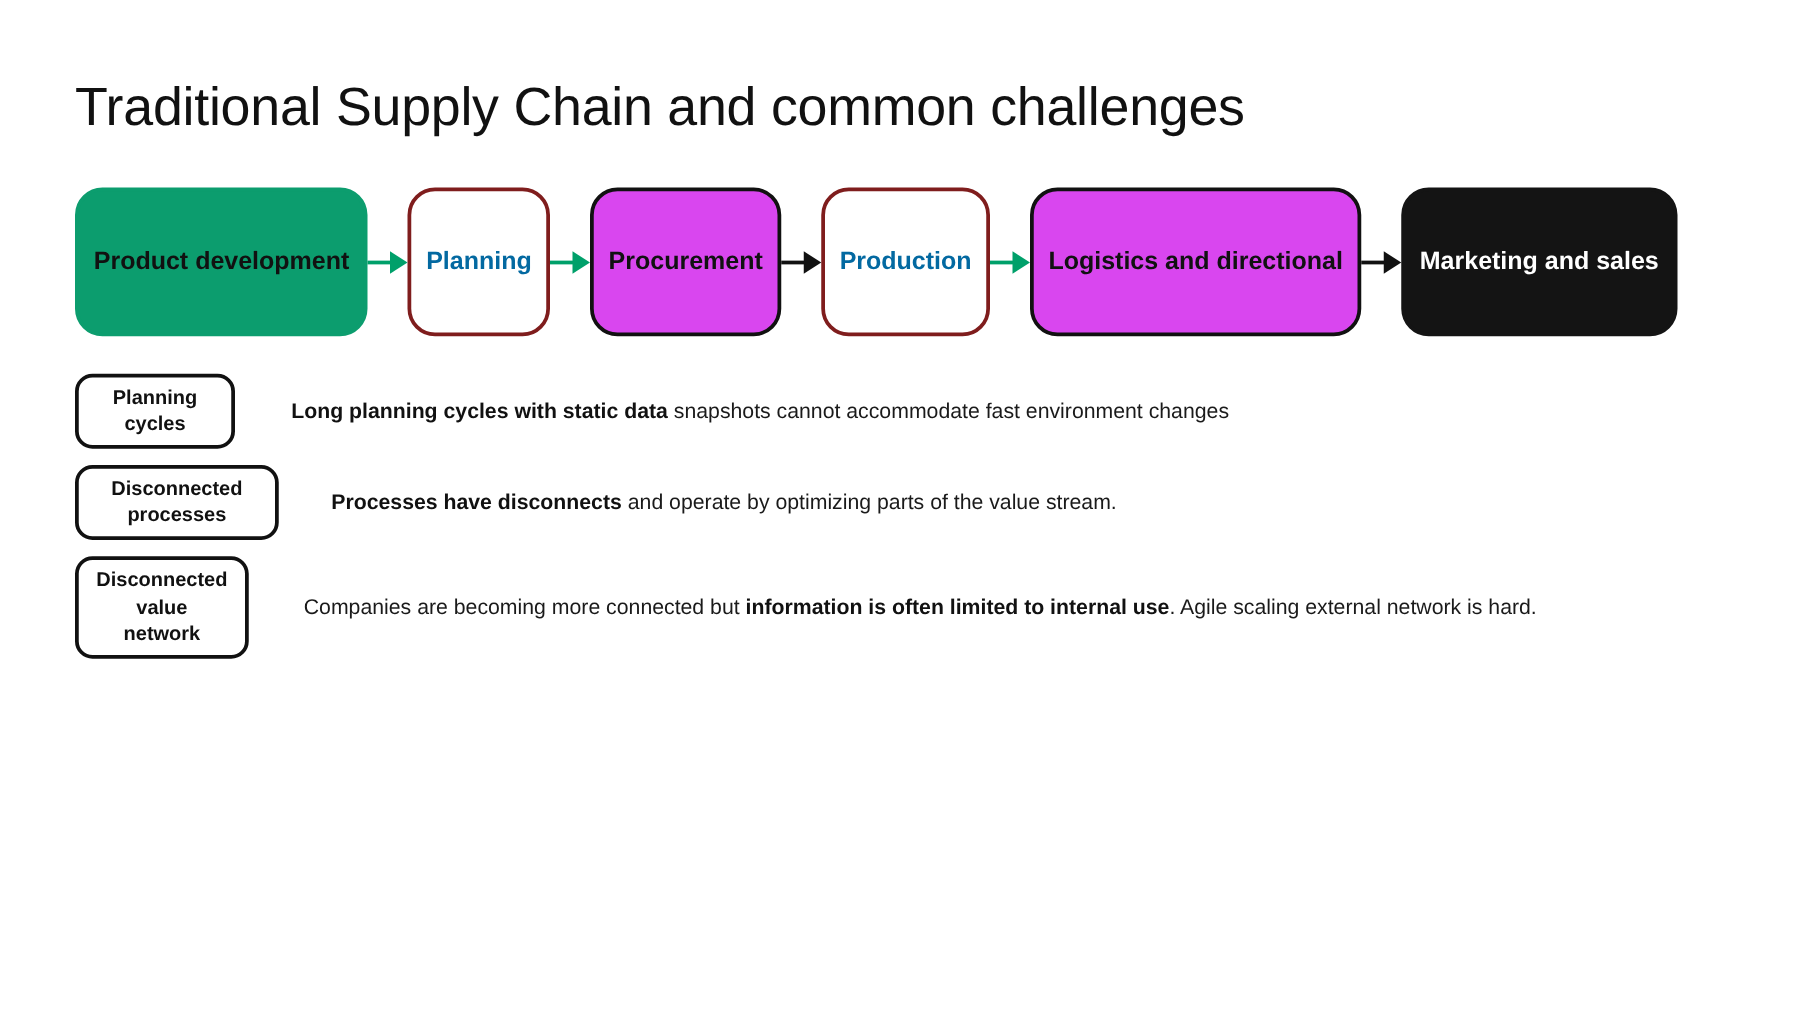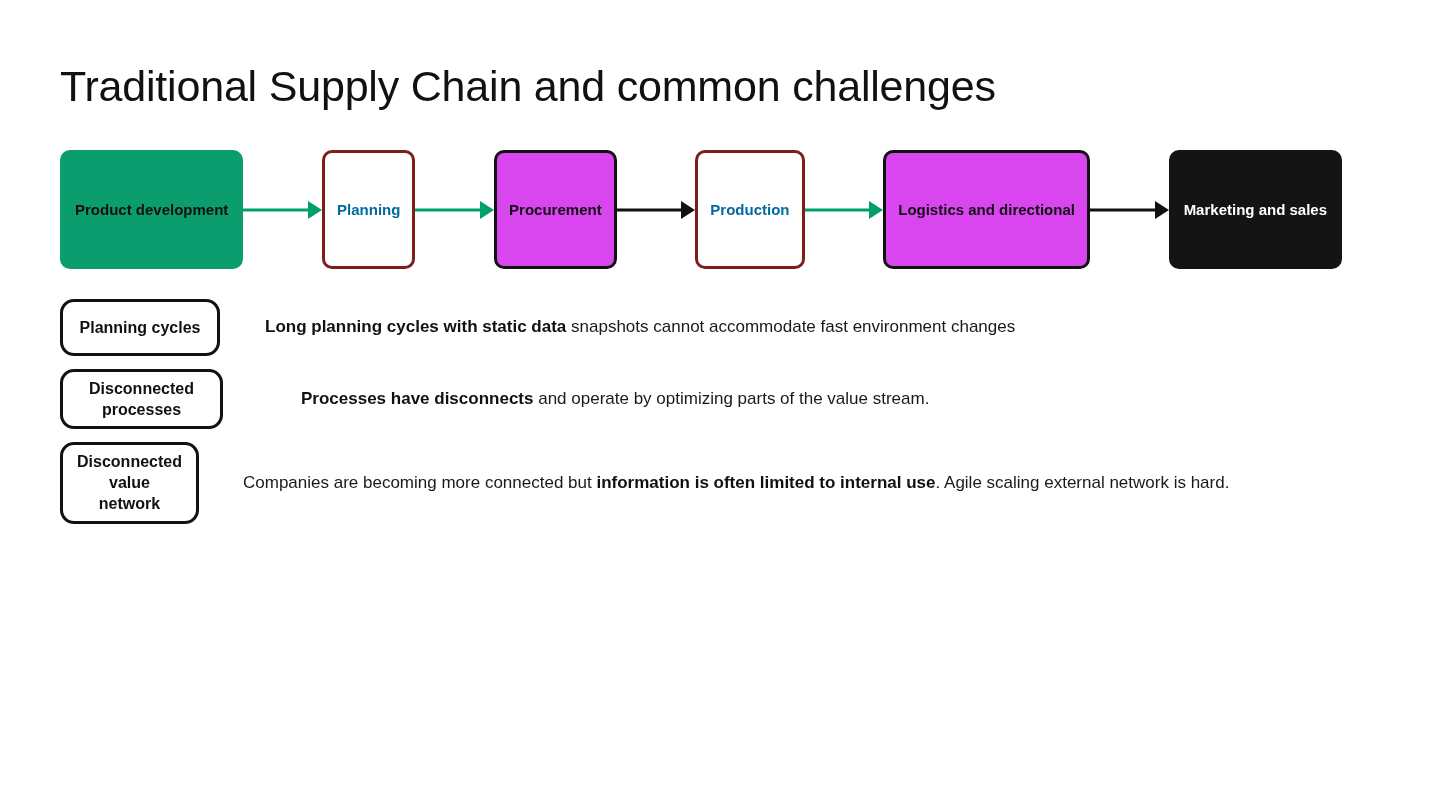--- a/index.html
+++ b/index.html
@@ -39,26 +39,26 @@
     left: 60px;
     top: 150px;
     width: 1282px;
     height: 119px;
     display: flex;
     align-items: center;
   }
 
   .node {
     height: 119px;
-    border-radius: 10px;
+    border-radius: 22px;
     display: flex;
     align-items: center;
     justify-content: center;
     text-align: center;
-    font-size: 15px;
+    font-size: 20px;
     font-weight: 700;
     line-height: 1.32;
     padding: 0 12px;
     flex: 0 0 auto;
   }
 
   .node.outline-dark {
     background: #d946ef;
     border: 3px solid #111111;
     color: #111111;
@@ -135,21 +135,21 @@
     font-weight: 700;
     line-height: 1.32;
     text-align: center;
     display: flex;
     align-items: center;
     justify-content: center;
     padding: 6px 14px;
   }
 
   .chip-w1 { width: 157px; }
-  .chip-w2 { width: 160px; }
+  .chip-w2 { width: 128px; }
   .chip-w3 { width: 163px; }
   .chip-w4 { width: 139px; }
 
   .desc {
     flex: 1 1 auto;
     margin-left: 0;
     padding-left: 0;
     font-size: 17px;
     line-height: 1.42;
     color: #1a1a1a;
@@ -158,21 +158,21 @@
   }
   .desc b { font-weight: 700; color: #111111; }
 
   .desc-pad-1 { margin-left: 48px; }
   .desc-pad-2 { margin-left: 45px; }
   .desc-pad-3 { margin-left: 42px; }
   .desc-pad-4 { margin-left: 44px; }
 
   .row-1 { margin-bottom: 13px; }
   .row-2 { margin-bottom: 13px; }
-  .row-3 { margin-bottom: 13px; gap: 36px; }
+  .row-3 { margin-bottom: 13px; }
 </style>
 </head>
 <body>
 
 <div class="slide">
 
   <h1 class="slide-title">Traditional Supply Chain and common challenges</h1>
 
   <div class="flow-row">
 

